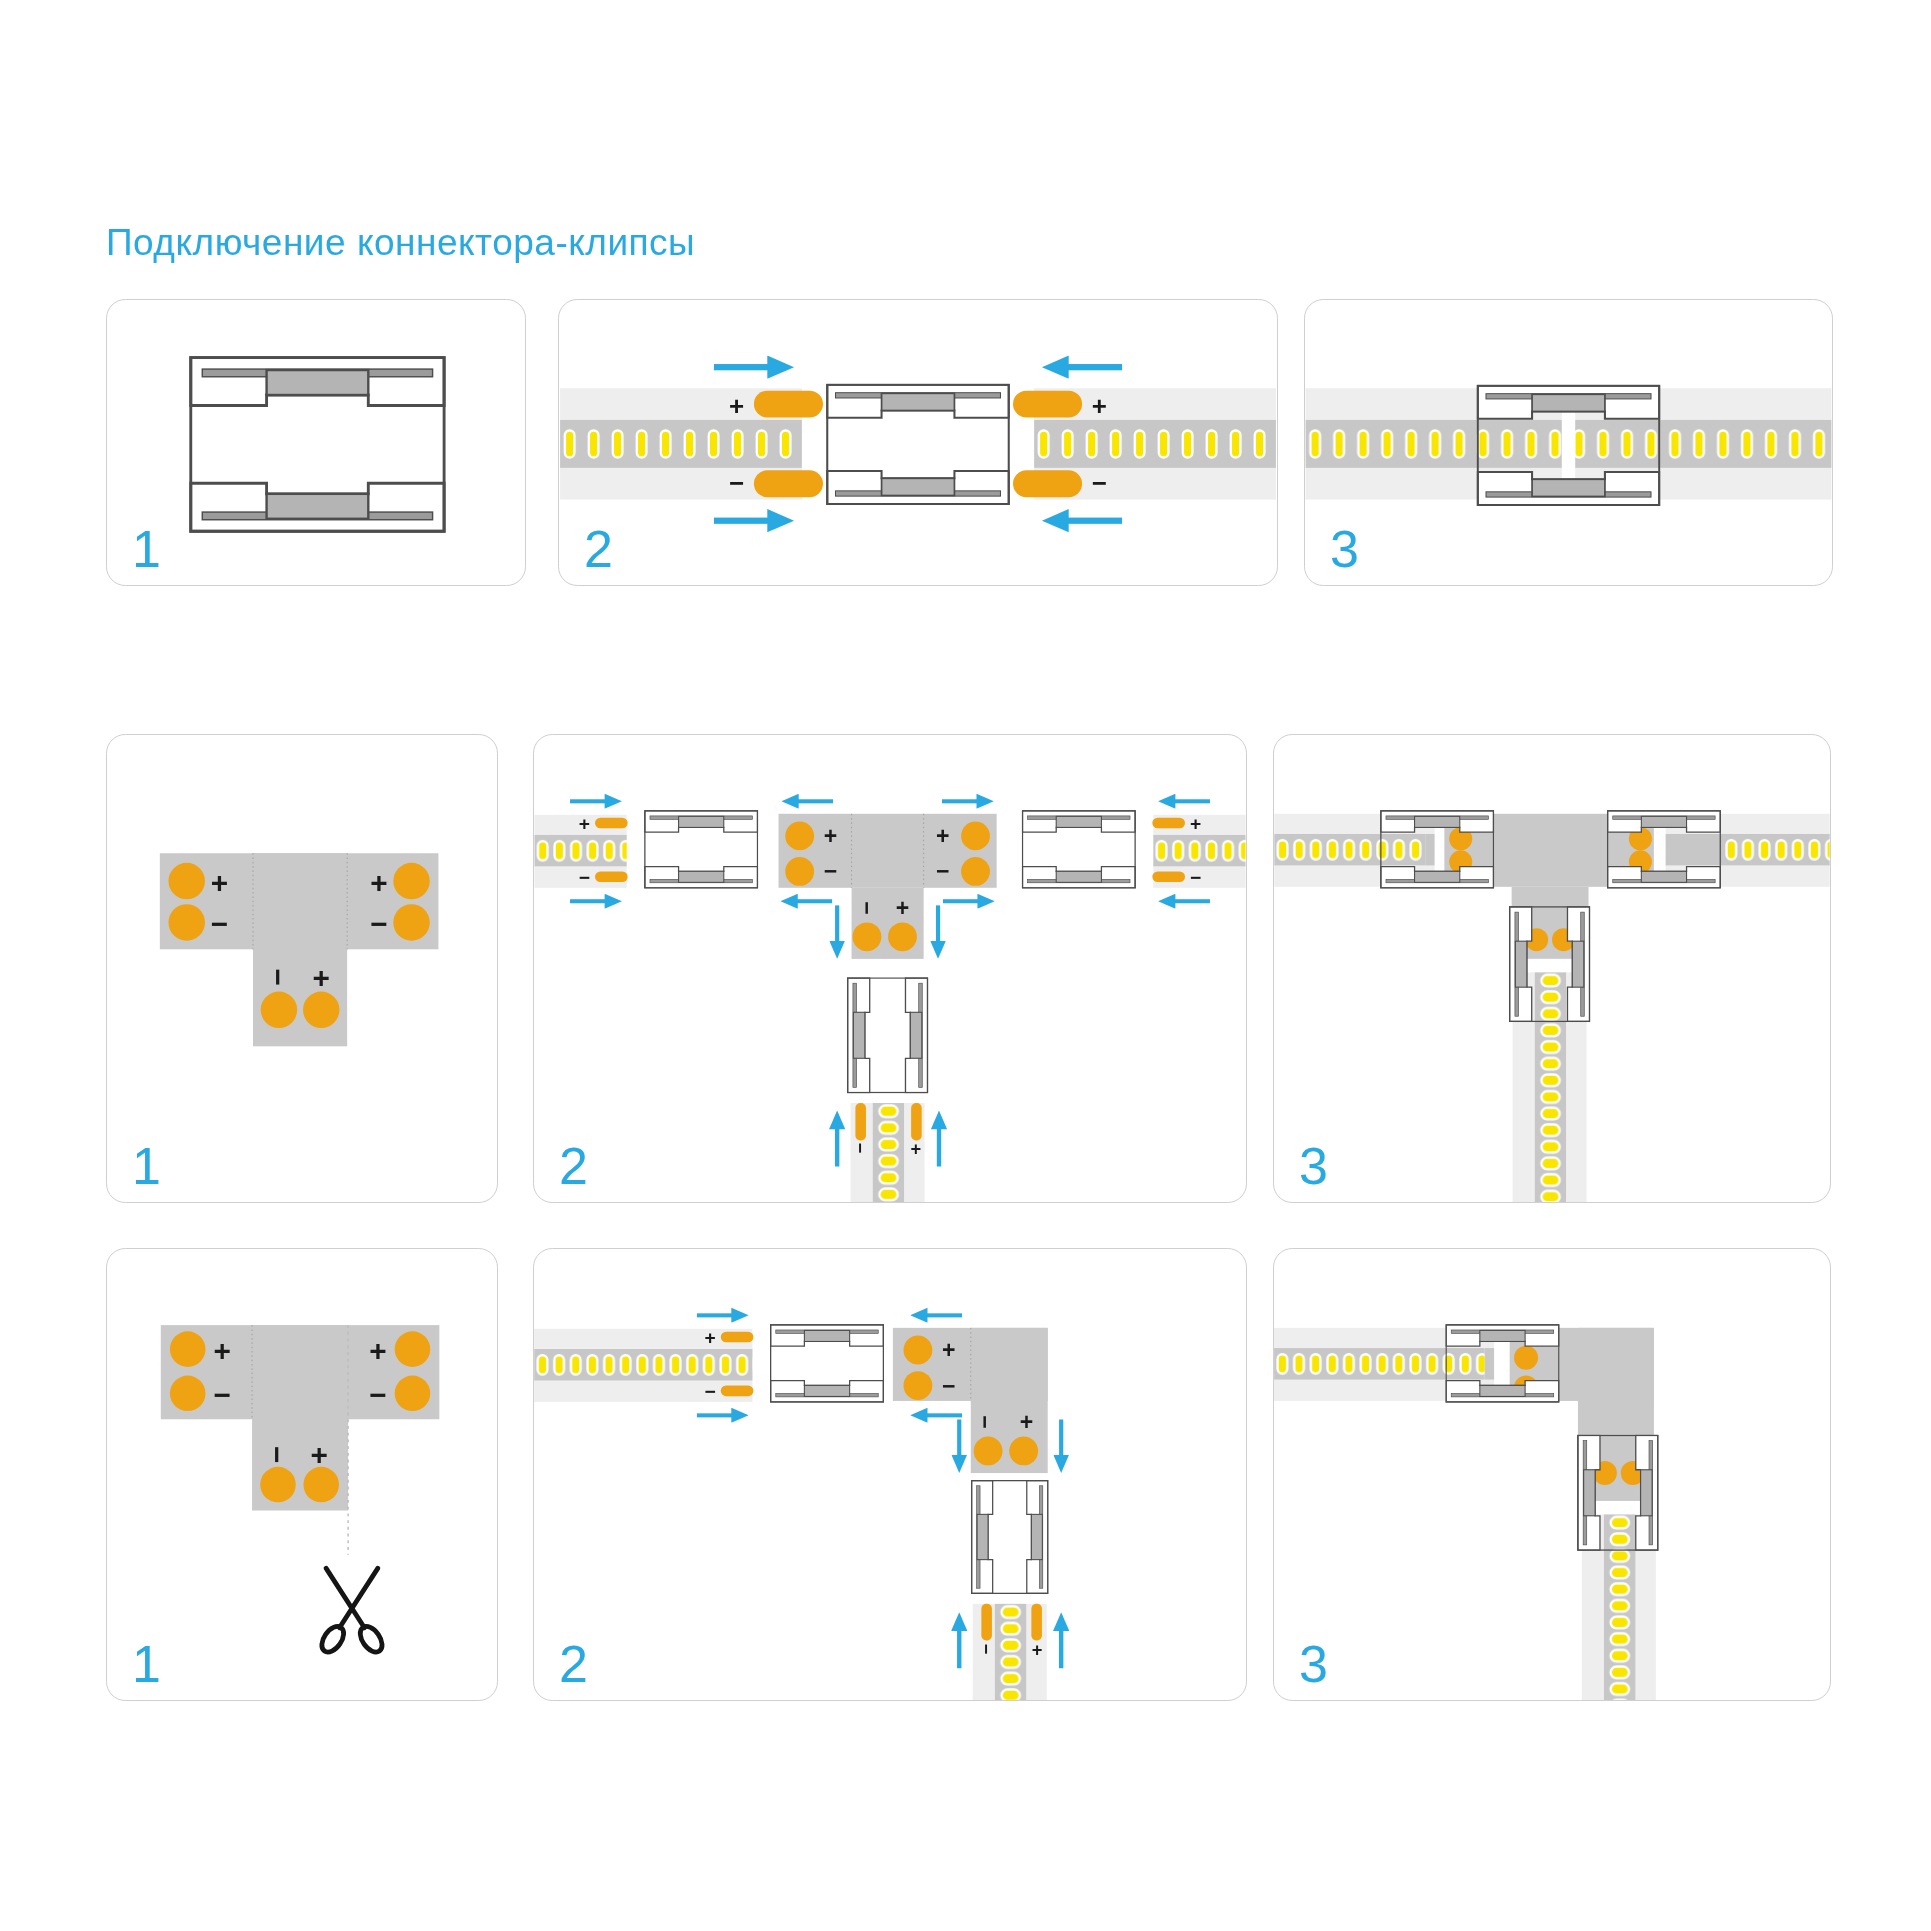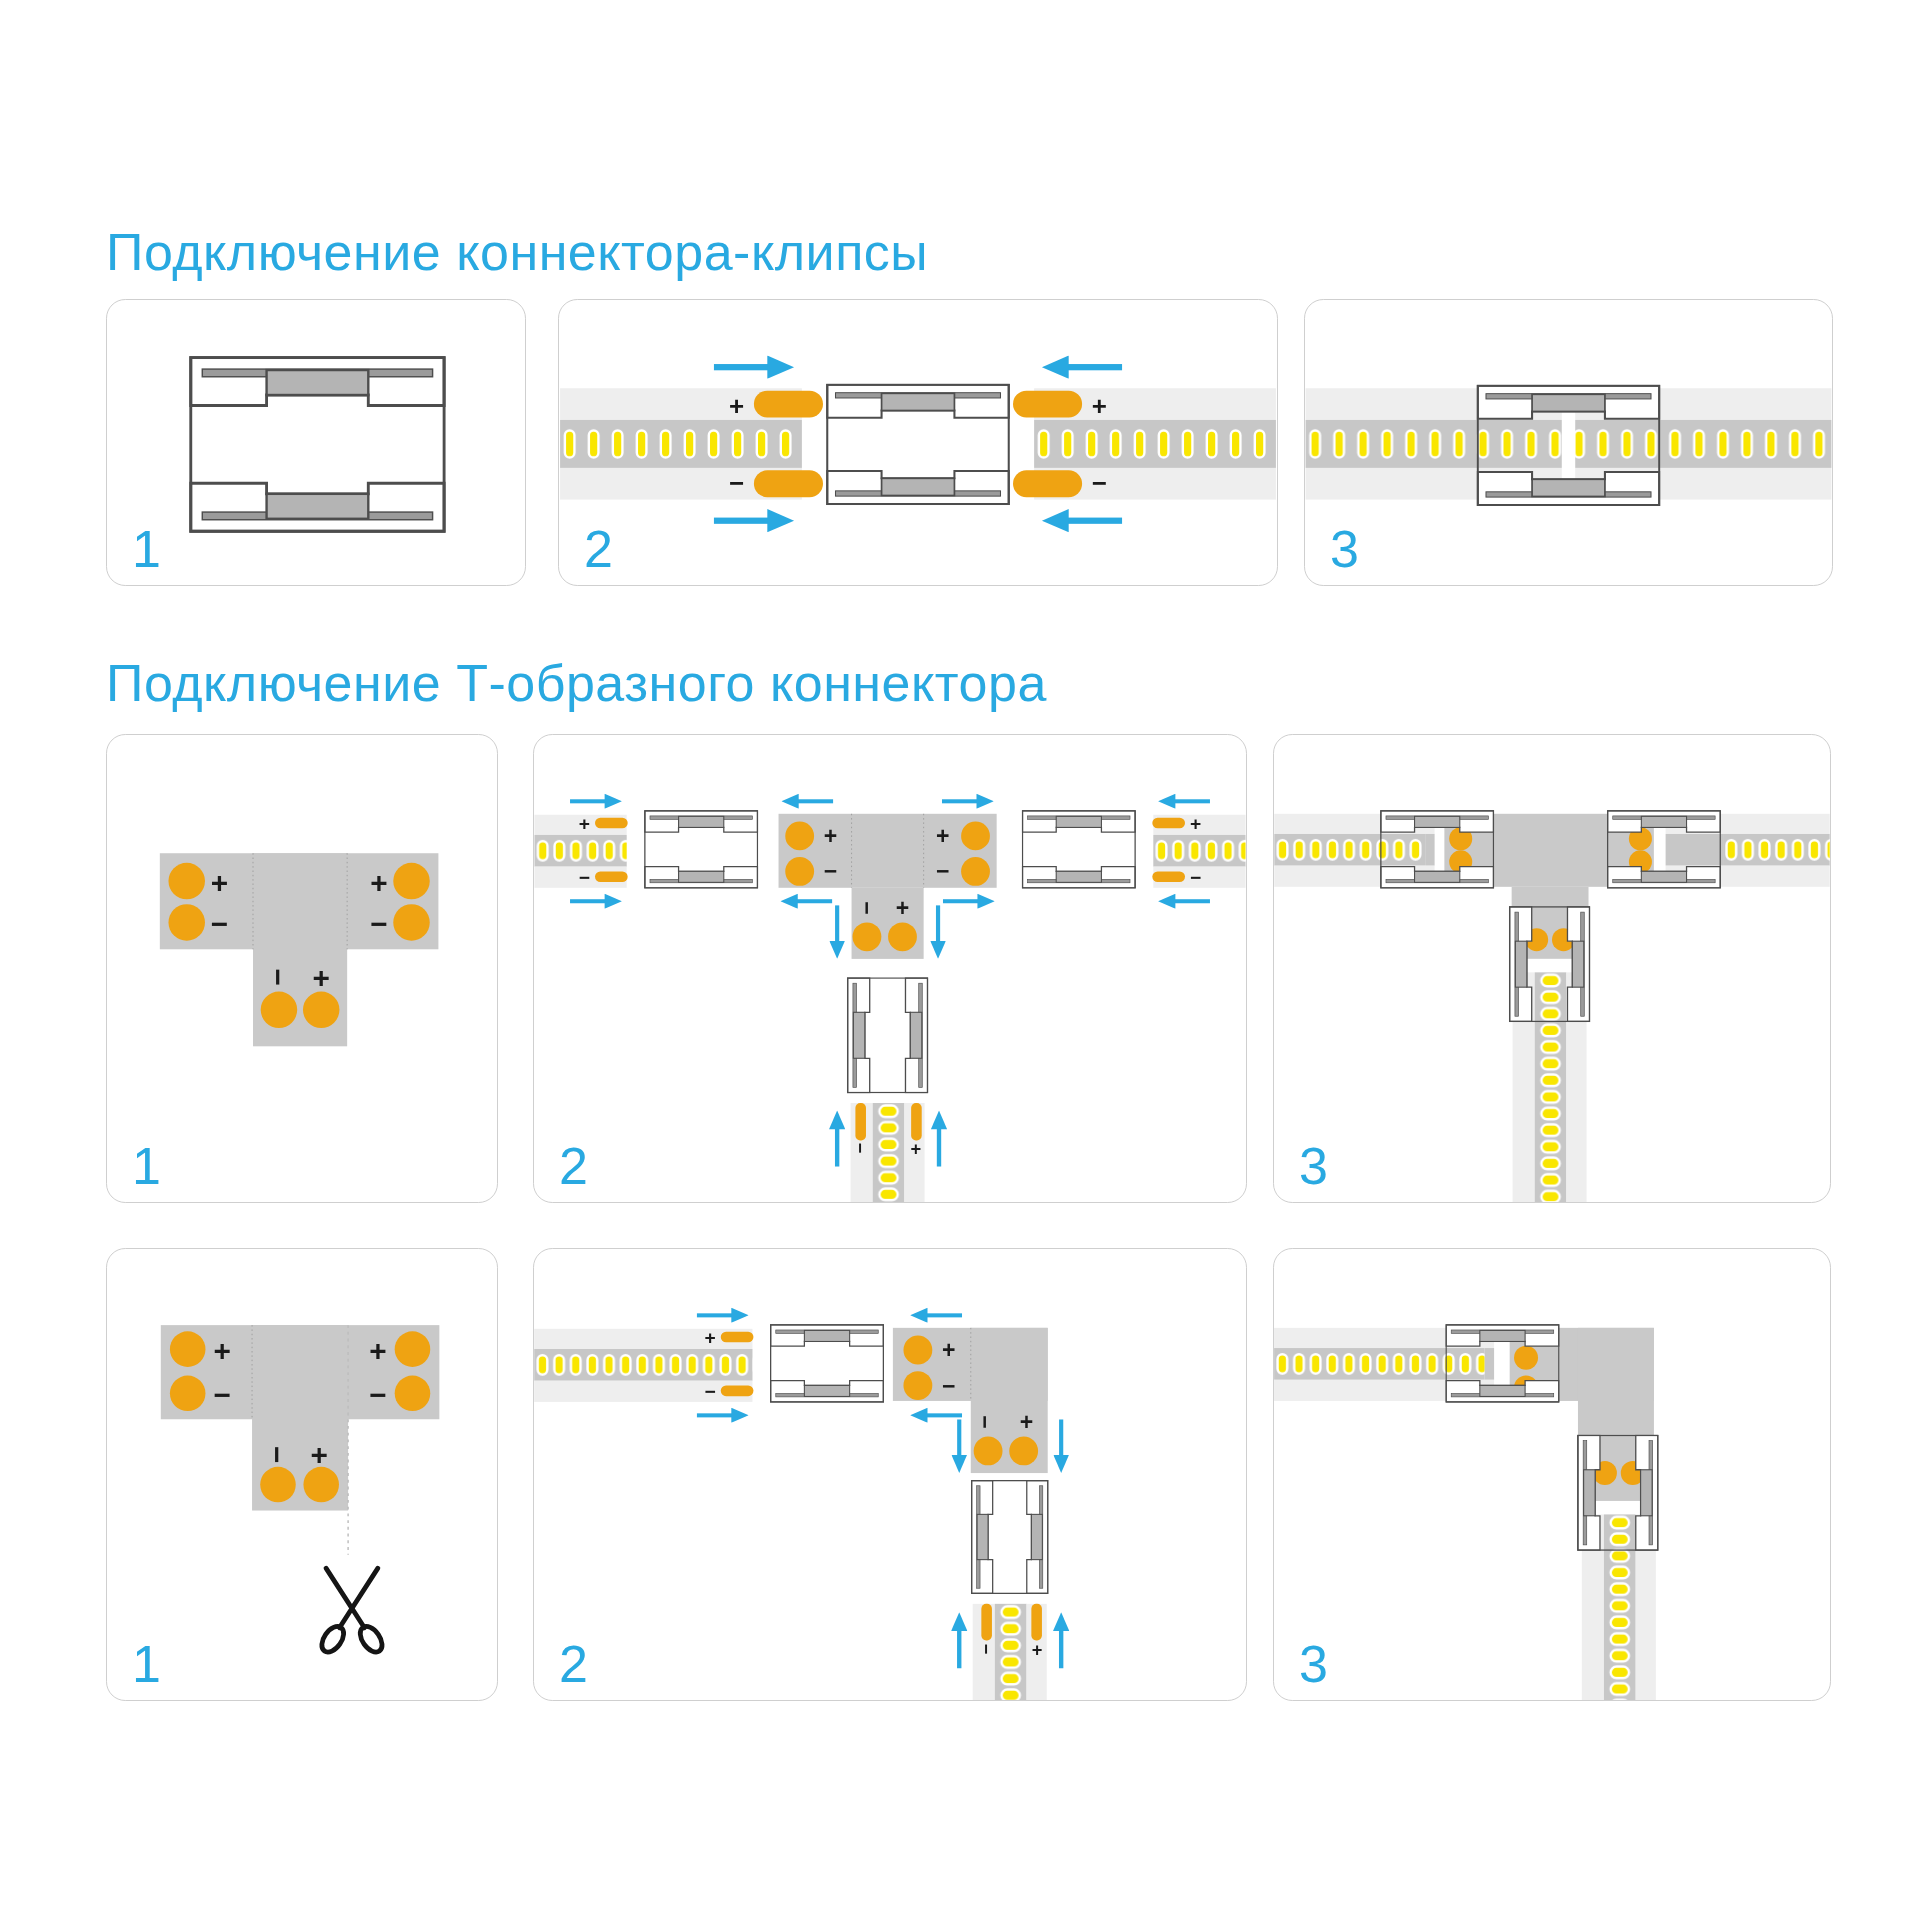--- a/index.html
+++ b/index.html
@@ -1,18 +1,18 @@
 <!DOCTYPE html>
 <html style="--accent: #29A9E1; --panel_border: #CFCFCF; --connector_outline: #4D4D4D; --connector_bar: #9B9B9B; --connector_latch: #B4B4B4; --connector_body: #C9C9C9; --strip_light: #EEEEEE; --strip_dark: #C7C7C7; --led_yellow: #F9E600; --pad_orange: #EFA312; --sign_black: #1A1A1A;"><head>
 <meta charset="utf-8">
 <style>
   html,body{margin:0;padding:0;background:#fff;}
   #stage{position:relative;width:1931px;height:1931px;background:#fff;overflow:hidden;
          font-family:"Liberation Sans",sans-serif;}
-  .title{position:absolute;left:106px;font-size:52px;font-weight:300;letter-spacing:0.5px;
+  .title{position:absolute;left:106px;font-size:37px;font-weight:300;letter-spacing:0.5px;
          color:var(--accent);white-space:nowrap;}
   .panel{position:absolute;box-sizing:border-box;border:1.9px solid var(--panel_border);
          border-radius:19.3px;background:#fff;overflow:hidden;}
   .panel svg{position:absolute;inset:0;width:100%;height:100%;}
   .num{position:absolute;left:25px;bottom:9.7px;font-size:52px;font-weight:300;
        color:var(--accent);line-height:1;}
   
   .c-arm{fill:#fff;stroke:var(--connector_outline);stroke-width:3;}
   .c-bar{fill:var(--connector_bar);stroke:var(--connector_outline);stroke-width:1.5;}
   .c-latch{fill:var(--connector_latch);stroke:var(--connector_outline);stroke-width:2.5;}
@@ -123,21 +123,20 @@
             <rect width="548" height="50" fill="url(#pat-h)"></rect>
           </g>
         <rect class="light" x="0" y="175" width="548" height="33"></rect>
       </g>
       <rect class="gapw" x="267" y="92" width="14" height="116"></rect>
       <use href="#clip" width="268" height="185" transform="translate(178,88) scale(0.7164,0.6865)"></use>
     </svg>
     <div class="num">3</div>
   </div>
 
-  <div class="title" style="top:653px">Подключение Т-образного коннектора</div>
 
   <div class="panel" style="left:106px;top:734px;width:392px;height:469px">
     <svg viewBox="0 0 406 486">
       <g>
         <rect class="t-body" x="55" y="123" width="290" height="100"></rect>
         <rect class="t-body" x="152" y="123" width="98" height="201"></rect>
         <path class="dotline" d="M152 123 V223 M250 123 V223"></path>
         <circle class="pad" cx="83" cy="152" r="19"></circle>
           <circle class="pad" cx="83" cy="195" r="19"></circle>
         <circle class="pad" cx="317" cy="152" r="19"></circle>

